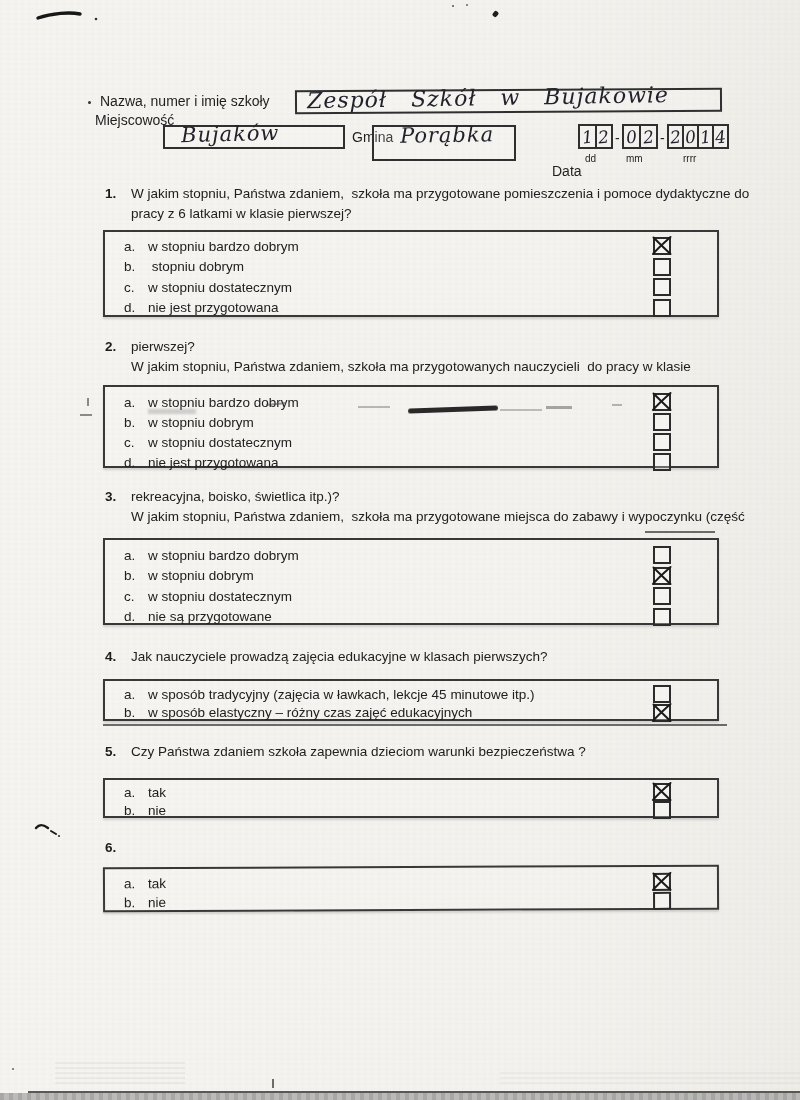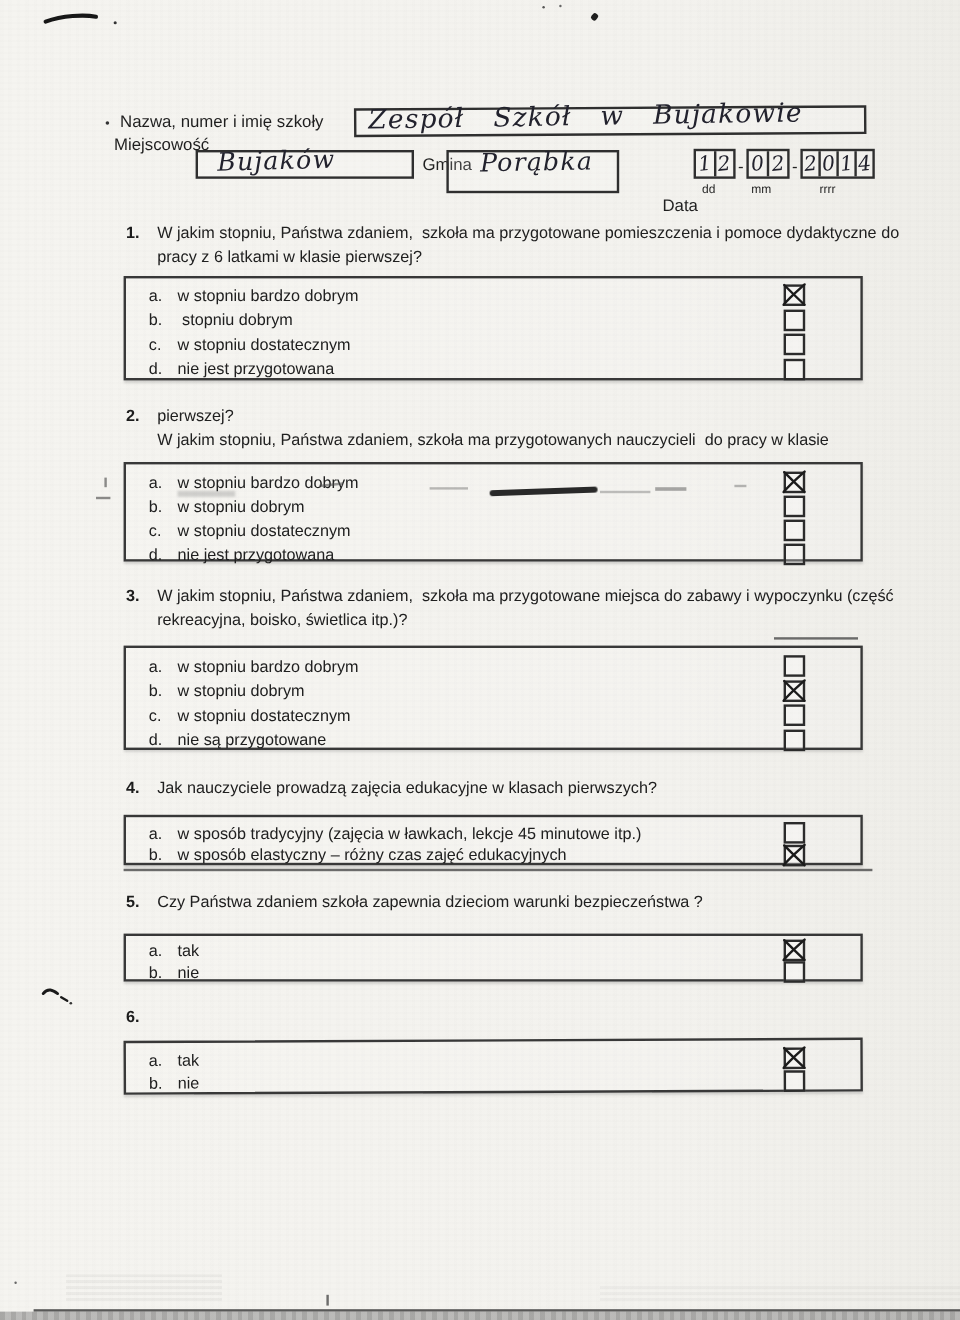--- a/index.html
+++ b/index.html
@@ -215,22 +215,22 @@
             <span class="cb">
               
             </span>
           </div>
         </div>
     </div>
       <div class="question q3">
       <div class="qhead">
         <span class="qnum">3.</span>
         <span class="qtext">
+            <div class="qline">rekreacyjna, boisko, świetlica itp.)?</div>
             <div class="qline">W jakim stopniu, Państwa zdaniem,  szkoła ma przygotowane miejsca do zabawy i wypoczynku (część</div>
-            <div class="qline">rekreacyjna, boisko, świetlica itp.)?</div>
           </span>
       </div>
       <div class="qbox">
 
       <div class="opt">
             <span class="oletter">a.</span>
             <span class="olabel">w stopniu bardzo dobrym</span>
             <span class="cb">
               
             </span>

